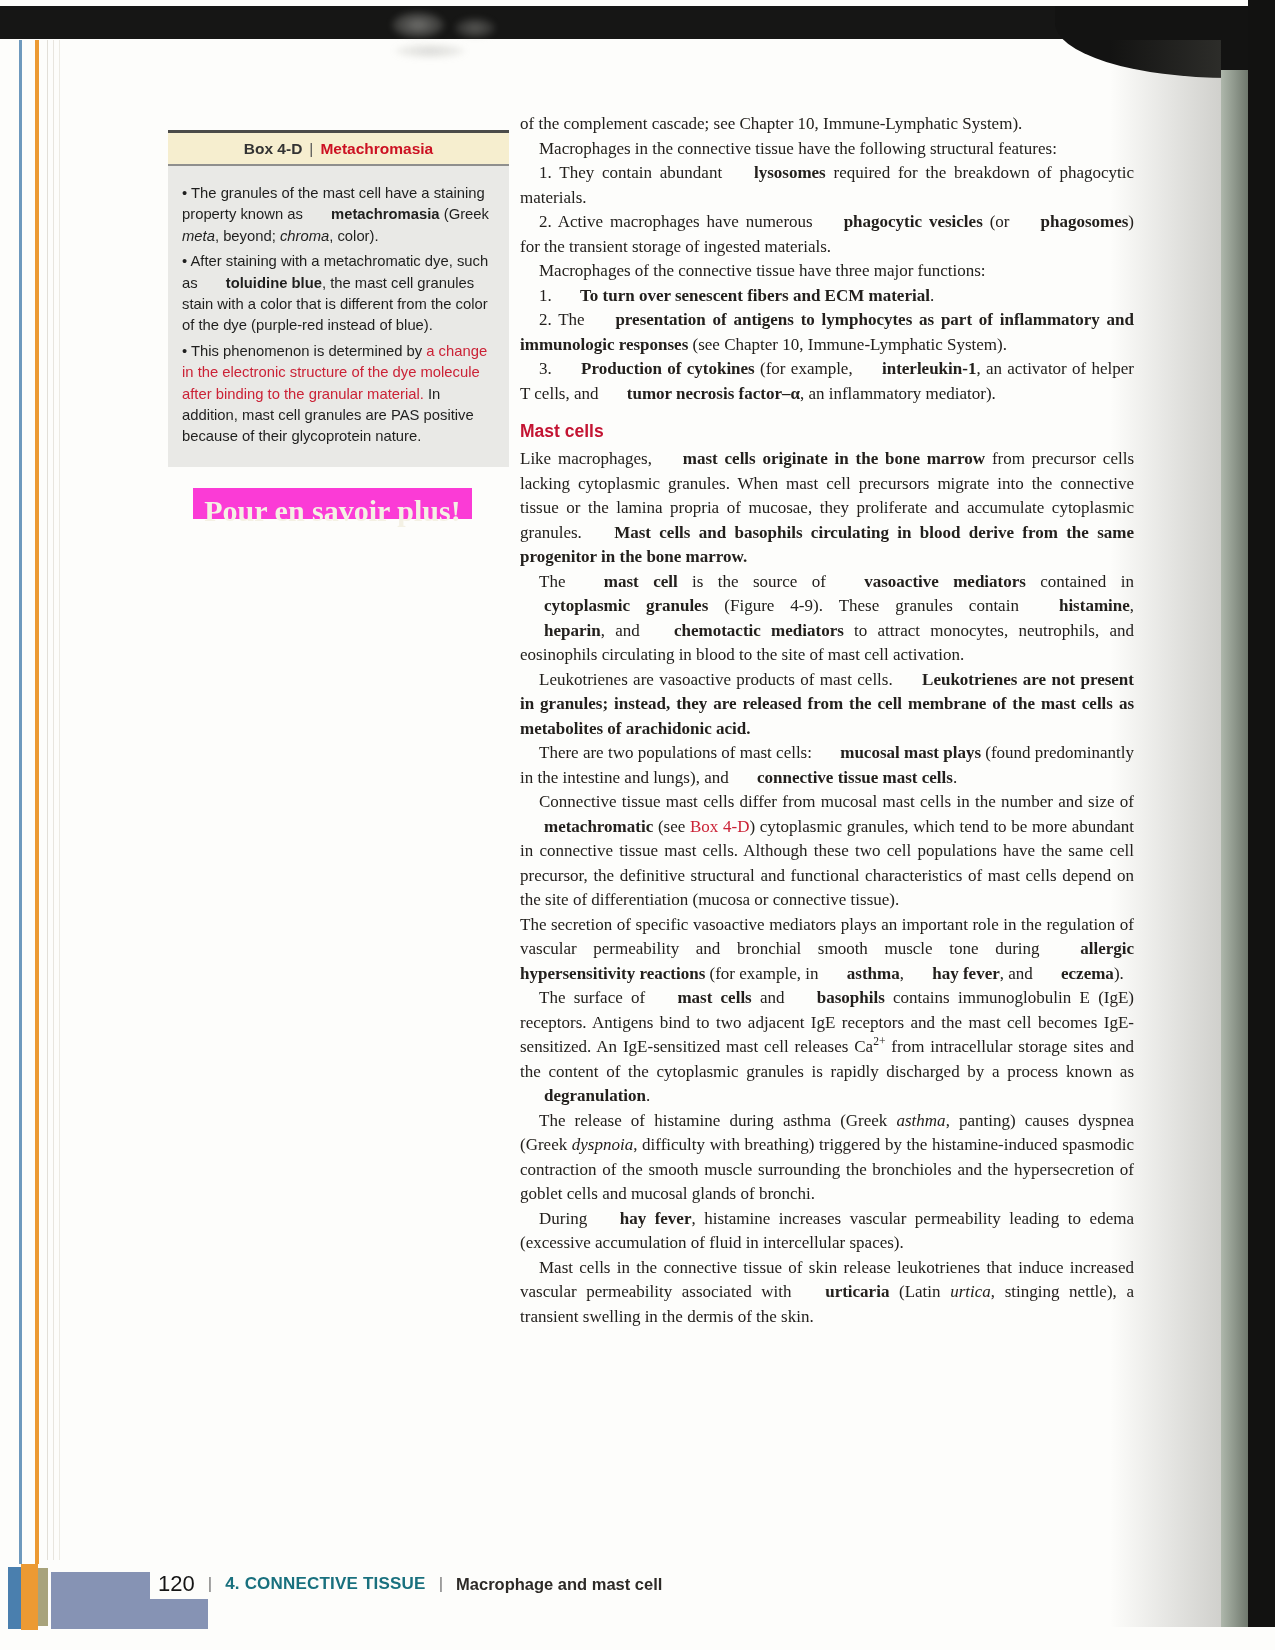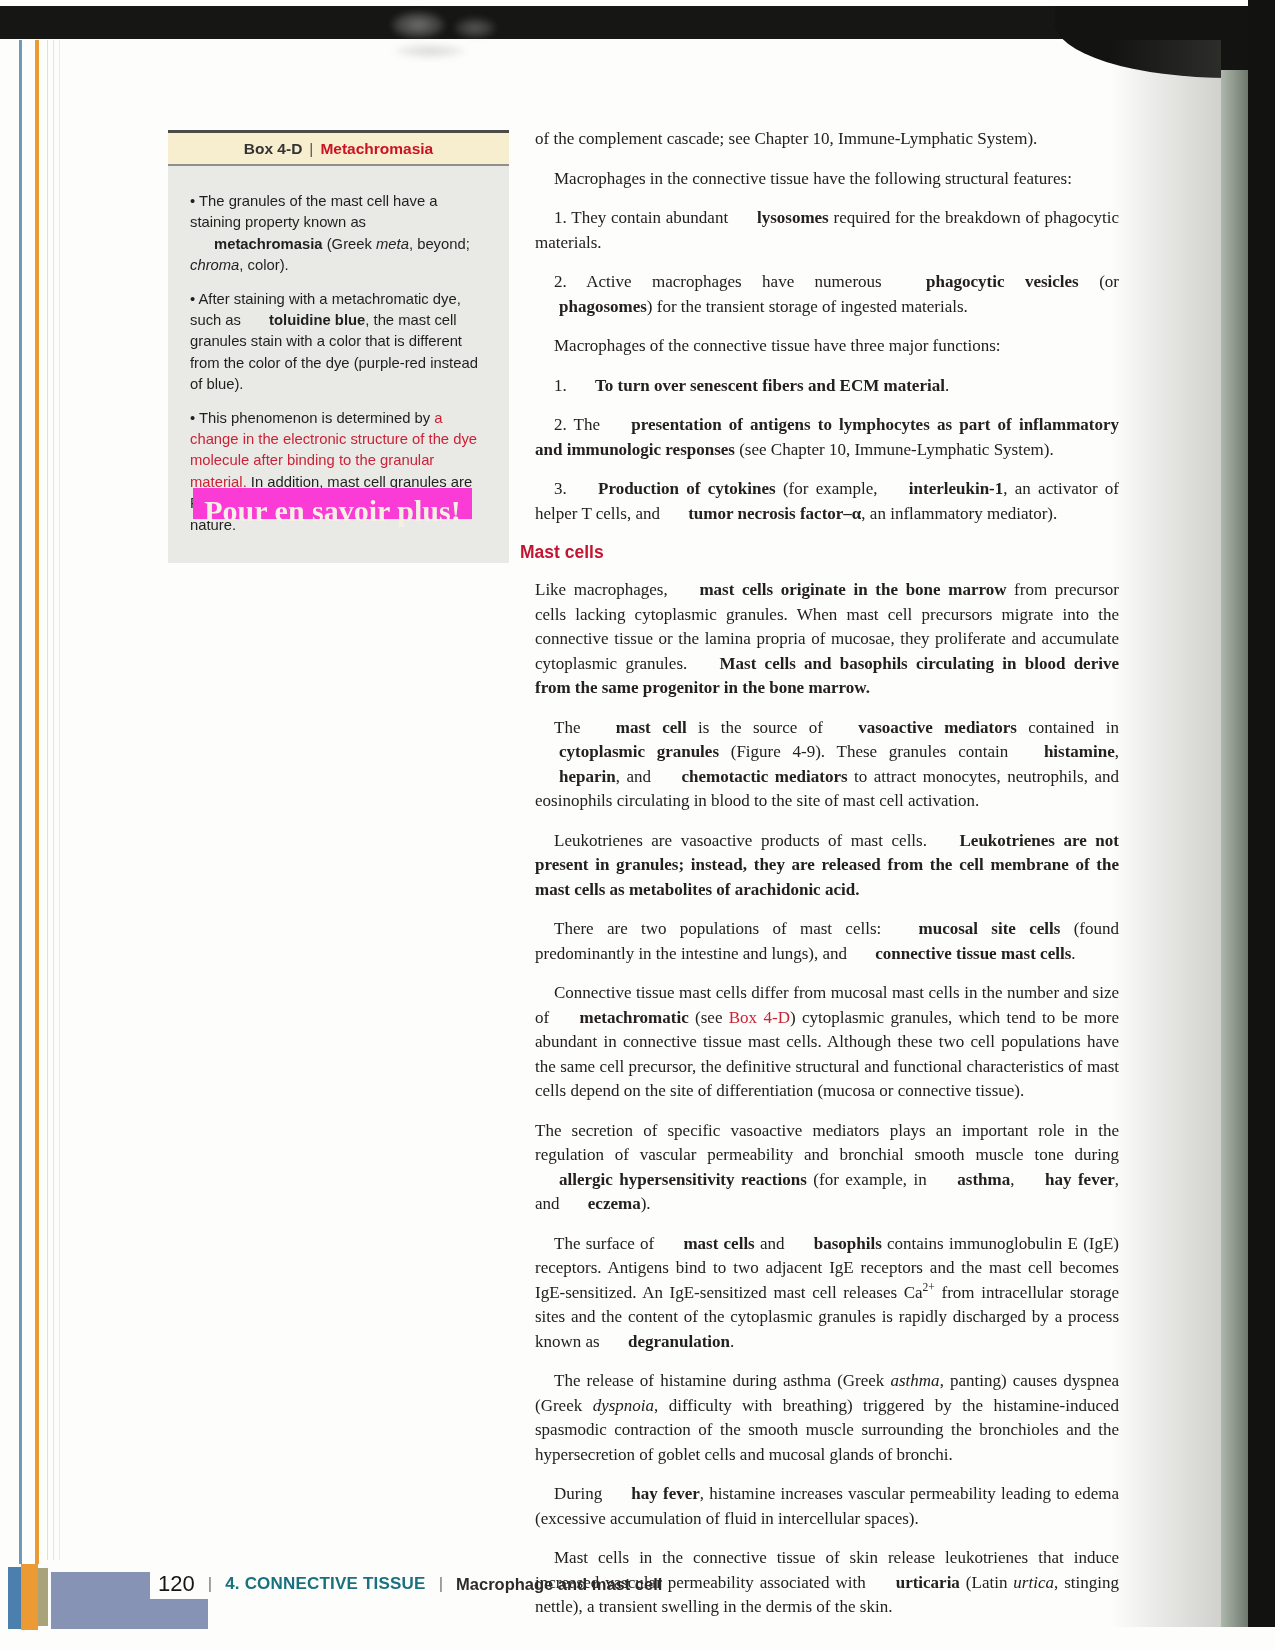--- a/index.html
+++ b/index.html
@@ -31,27 +31,27 @@
   .tab.orange{left:21px;top:1564px;width:17px;height:66px;background:var(--edge-orange);}
   .tab.olive{left:38px;top:1568px;width:10px;height:58px;background:var(--edge-olive);}
   .footer-tab-main{position:absolute;left:51px;top:1572px;width:99px;height:57px;background:var(--footer-tab-blue);}
   .footer-tab-ext{position:absolute;left:150px;top:1599px;width:58px;height:30px;background:var(--footer-tab-blue);}
   
   .box4d{position:absolute;left:168px;top:130px;width:341px;font-family:"Liberation Sans",sans-serif;}
   .box4d-header{background:var(--box-header-bg);border-top:3px solid #4b4b49;height:31px;line-height:31px;text-align:center;font-size:15.5px;font-weight:bold;color:#333;}
   .box4d-header .divider{color:#555;padding:0 7px;font-weight:normal;}
   .box4d-header .box-title{color:var(--box-title-red);}
   .box4d-body{background:var(--box-body-bg);border-top:2px solid #8f8f8d;padding:13px 8px 15px 10px;font-size:14.8px;line-height:21.4px;color:#1f1f1e;}
-  .box4d-body p.bp{margin:12px;text-align:left;}
+  .box4d-body p.bp{margin:4px;text-align:left;}
   
   .banner{position:absolute;left:193px;top:488px;width:279px;height:31px;background:var(--banner-magenta);
     color:#f4f1e4;font-family:"Liberation Serif",serif;font-weight:bold;font-size:30px;line-height:46px;text-align:center;white-space:nowrap;}
   
   .main-col{position:absolute;left:520px;top:112px;width:614px;font-size:17px;line-height:24.5px;color:#23201d;text-align:justify;}
-  .main-col p.bp{margin:15px;text-align:justify;}
+  .main-col p.bp{margin:0;text-align:justify;}
   .main-col p.ind{text-indent:19px;}
   .red-heading{font-family:"Liberation Sans",sans-serif;font-weight:bold;font-size:17.5px;line-height:22px;color:var(--heading-red);margin:14px 0 5px 0;text-align:left;}
   .b{font-weight:bold;padding-left:24px;}
   .i{font-style:italic;}
   .r{color:var(--inline-red);}
   .sup{vertical-align:super;font-size:68%;line-height:0;}
   
   .footer-line{position:absolute;left:158px;top:1570px;height:28px;display:flex;align-items:center;font-family:"Liberation Sans",sans-serif;white-space:nowrap;}
   .footer-line .pagenum{font-size:22px;font-weight:normal;color:#151515;}
   .footer-line .fsep{color:#7a7a7a;font-size:17px;margin:0 13px;font-weight:normal;}
@@ -95,21 +95,21 @@
     <p class="bp ind"><span>1. They contain abundant </span><span class="b">lysosomes</span><span> required for the breakdown of phagocytic materials.</span></p>
     <p class="bp ind"><span>2. Active macrophages have numerous </span><span class="b">phagocytic vesicles</span><span> (or </span><span class="b">phagosomes</span><span>) for the transient storage of ingested materials.</span></p>
     <p class="bp ind"><span>Macrophages of the connective tissue have three major functions:</span></p>
     <p class="bp ind"><span>1. </span><span class="b">To turn over senescent fibers and ECM material</span><span>.</span></p>
     <p class="bp ind"><span>2. The </span><span class="b">presentation of antigens to lymphocytes as part of inflammatory and immunologic responses</span><span> (see Chapter 10, Immune-Lymphatic System).</span></p>
     <p class="bp ind"><span>3. </span><span class="b">Production of cytokines</span><span> (for example, </span><span class="b">interleukin-1</span><span>, an activator of helper T cells, and </span><span class="b">tumor necrosis factor–α</span><span>, an inflammatory mediator).</span></p>
     <div class="red-heading">Mast cells</div>
     <p class="bp"><span>Like macrophages, </span><span class="b">mast cells originate in the bone marrow</span><span> from precursor cells lacking cytoplasmic granules. When mast cell precursors migrate into the connective tissue or the lamina propria of mucosae, they proliferate and accumulate cytoplasmic granules. </span><span class="b">Mast cells and basophils circulating in blood derive from the same progenitor in the bone marrow.</span></p>
     <p class="bp ind"><span>The </span><span class="b">mast cell</span><span> is the source of </span><span class="b">vasoactive mediators</span><span> contained in </span><span class="b">cytoplasmic granules</span><span> (Figure 4-9). These granules contain </span><span class="b">histamine</span><span>, </span><span class="b">heparin</span><span>, and </span><span class="b">chemotactic mediators</span><span> to attract monocytes, neutrophils, and eosinophils circulating in blood to the site of mast cell activation.</span></p>
     <p class="bp ind"><span>Leukotrienes are vasoactive products of mast cells. </span><span class="b">Leukotrienes are not present in granules; instead, they are released from the cell membrane of the mast cells as metabolites of arachidonic acid.</span></p>
-    <p class="bp ind"><span>There are two populations of mast cells: </span><span class="b">mucosal site cells</span><span> (found predominantly in the intestine and lungs), and </span><span class="b">connective tissue mast cells</span><span>.</span></p>
+    <p class="bp ind"><span>There are two populations of mast cells: </span><span class="b">mucosal mast plays</span><span> (found predominantly in the intestine and lungs), and </span><span class="b">connective tissue mast cells</span><span>.</span></p>
     <p class="bp ind"><span>Connective tissue mast cells differ from mucosal mast cells in the number and size of </span><span class="b">metachromatic</span><span> (see </span><span class="r">Box 4-D</span><span>) cytoplasmic granules, which tend to be more abundant in connective tissue mast cells. Although these two cell populations have the same cell precursor, the definitive structural and functional characteristics of mast cells depend on the site of differentiation (mucosa or connective tissue).</span></p>
     <p class="bp"><span>The secretion of specific vasoactive mediators plays an important role in the regulation of vascular permeability and bronchial smooth muscle tone during </span><span class="b">allergic hypersensitivity reactions</span><span> (for example, in </span><span class="b">asthma</span><span>, </span><span class="b">hay fever</span><span>, and </span><span class="b">eczema</span><span>).</span></p>
     <p class="bp ind"><span>The surface of </span><span class="b">mast cells</span><span> and </span><span class="b">basophils</span><span> contains immunoglobulin E (IgE) receptors. Antigens bind to two adjacent IgE receptors and the mast cell becomes IgE-sensitized. An IgE-sensitized mast cell releases Ca</span><span class="sup">2+</span><span> from intracellular storage sites and the content of the cytoplasmic granules is rapidly discharged by a process known as </span><span class="b">degranulation</span><span>.</span></p>
     <p class="bp ind"><span>The release of histamine during asthma (Greek </span><span class="i">asthma</span><span>, panting) causes dyspnea (Greek </span><span class="i">dyspnoia</span><span>, difficulty with breathing) triggered by the histamine-induced spasmodic contraction of the smooth muscle surrounding the bronchioles and the hypersecretion of goblet cells and mucosal glands of bronchi.</span></p>
     <p class="bp ind"><span>During </span><span class="b">hay fever</span><span>, histamine increases vascular permeability leading to edema (excessive accumulation of fluid in intercellular spaces).</span></p>
     <p class="bp ind"><span>Mast cells in the connective tissue of skin release leukotrienes that induce increased vascular permeability associated with </span><span class="b">urticaria</span><span> (Latin </span><span class="i">urtica</span><span>, stinging nettle), a transient swelling in the dermis of the skin.</span></p>
   </div>
 
 <div class="footer-tab-main"></div>
 <div class="footer-tab-ext"></div>

